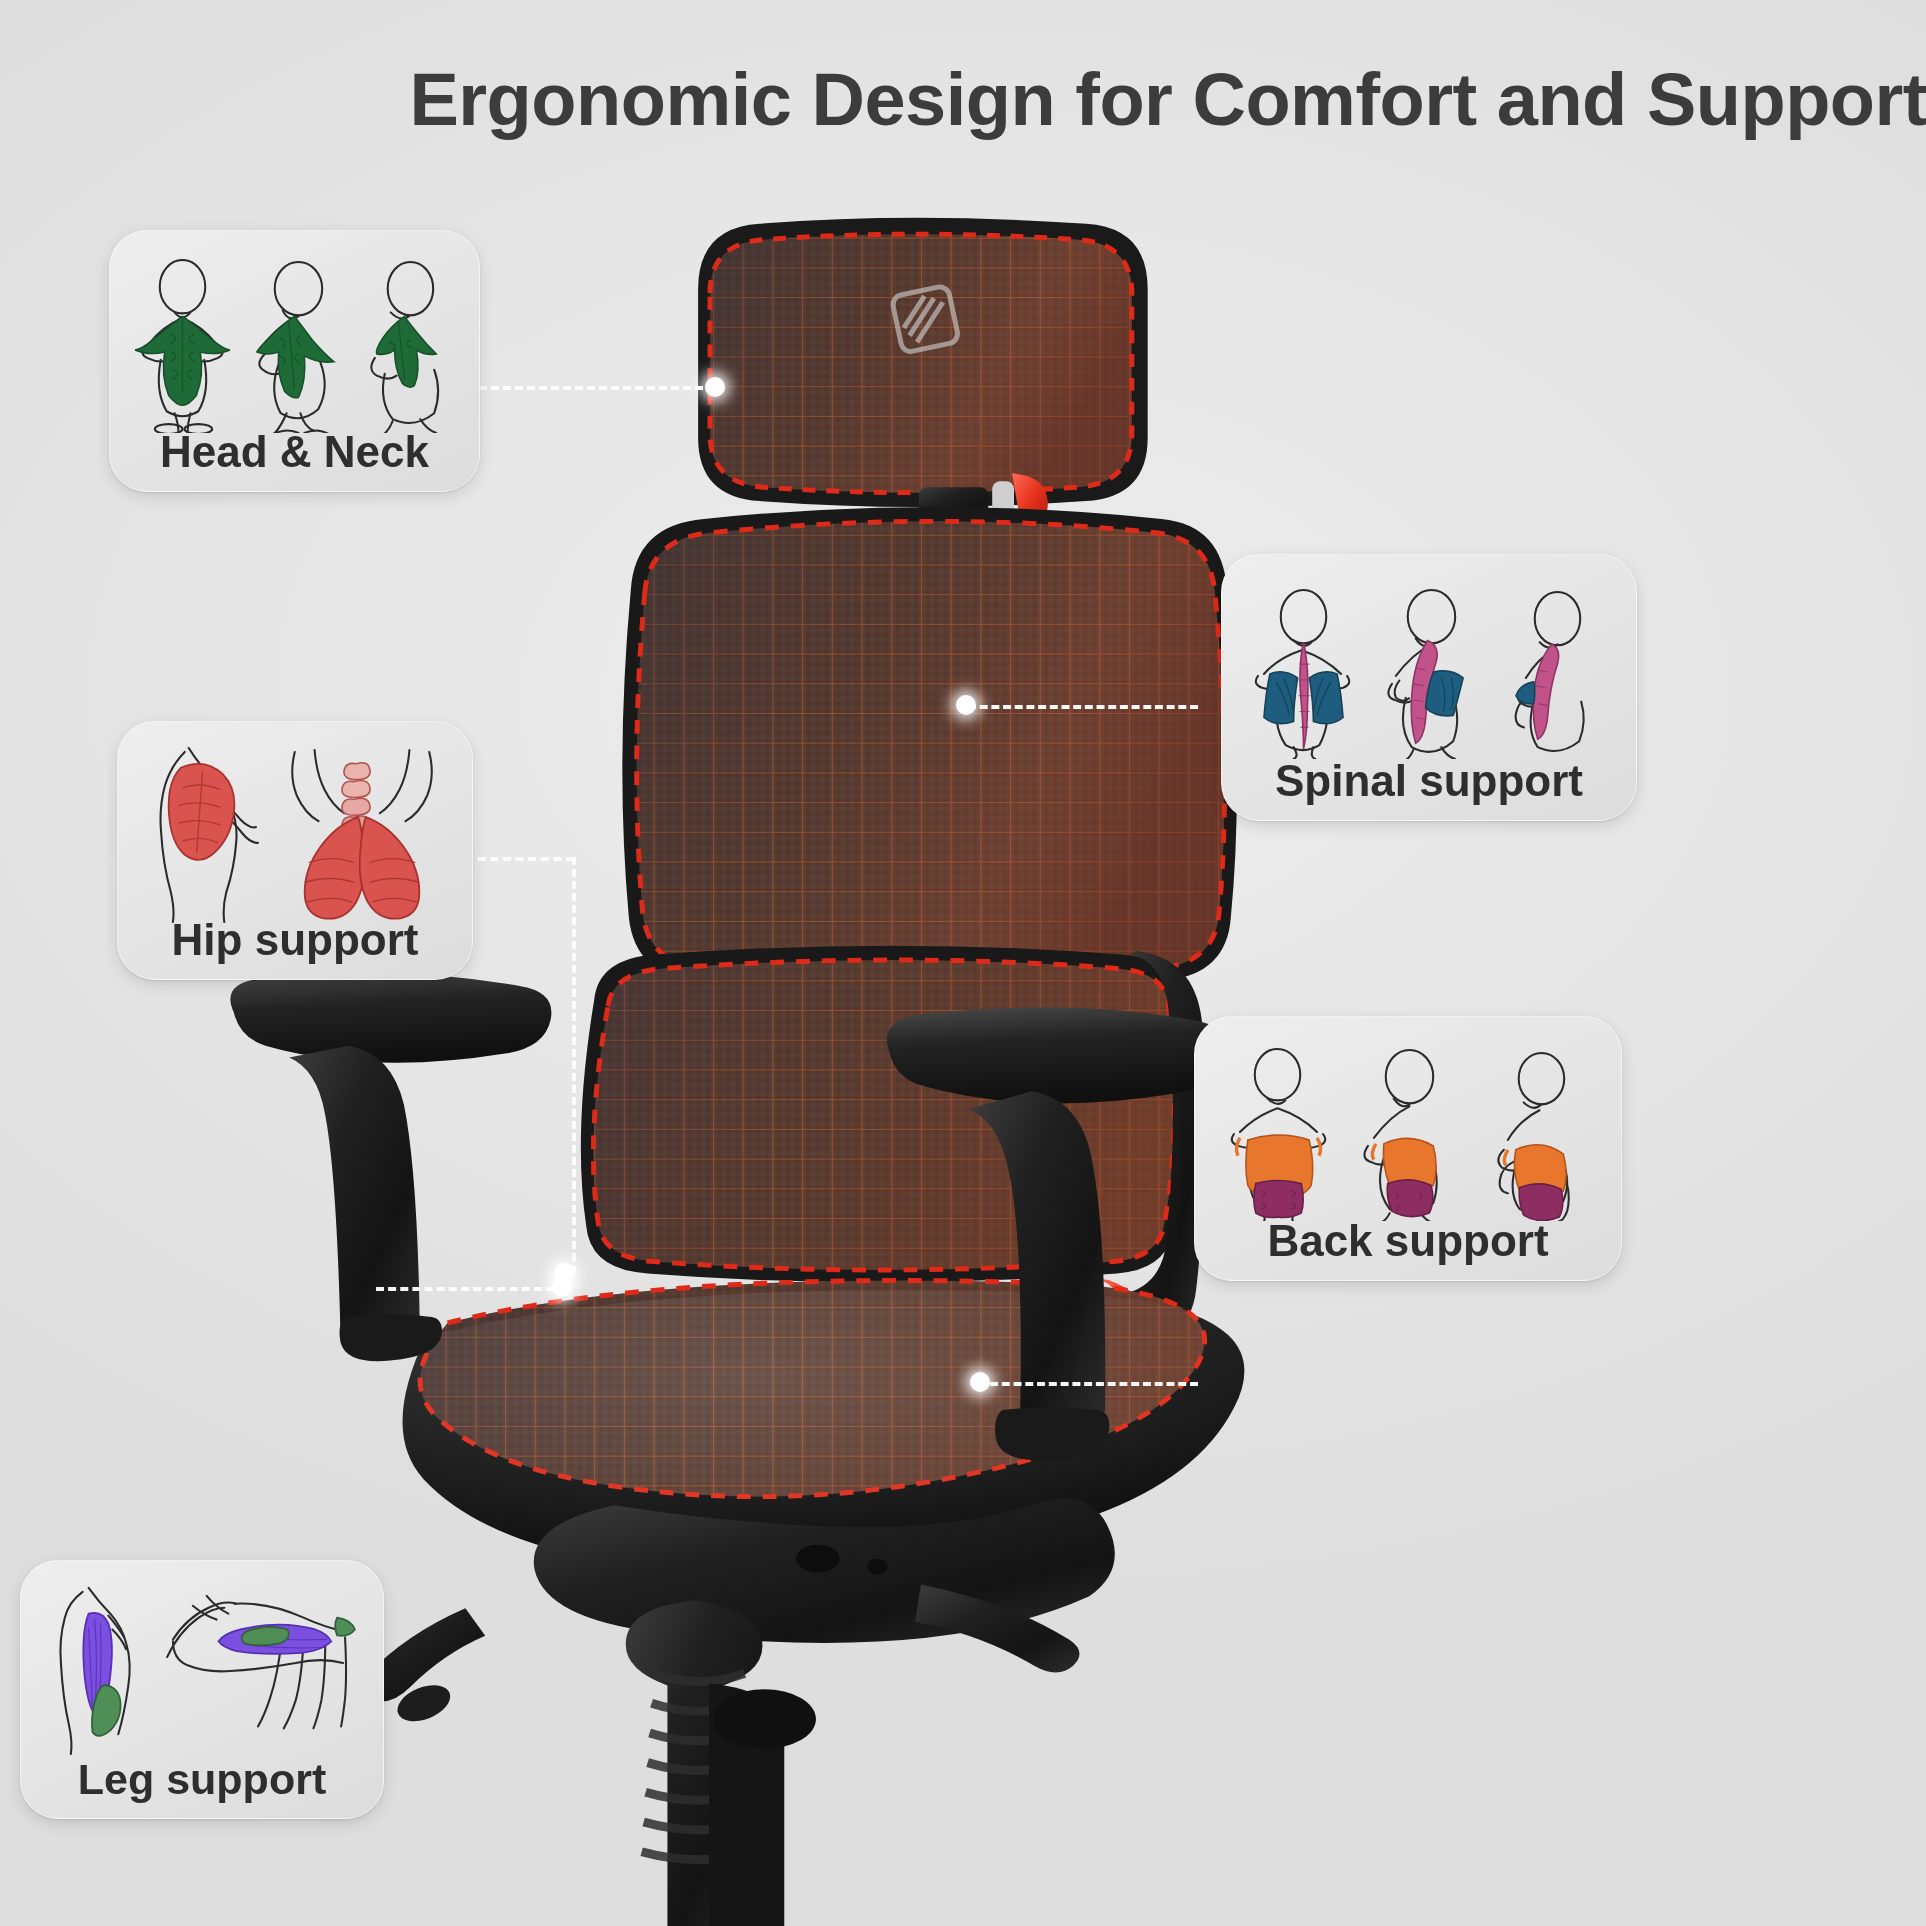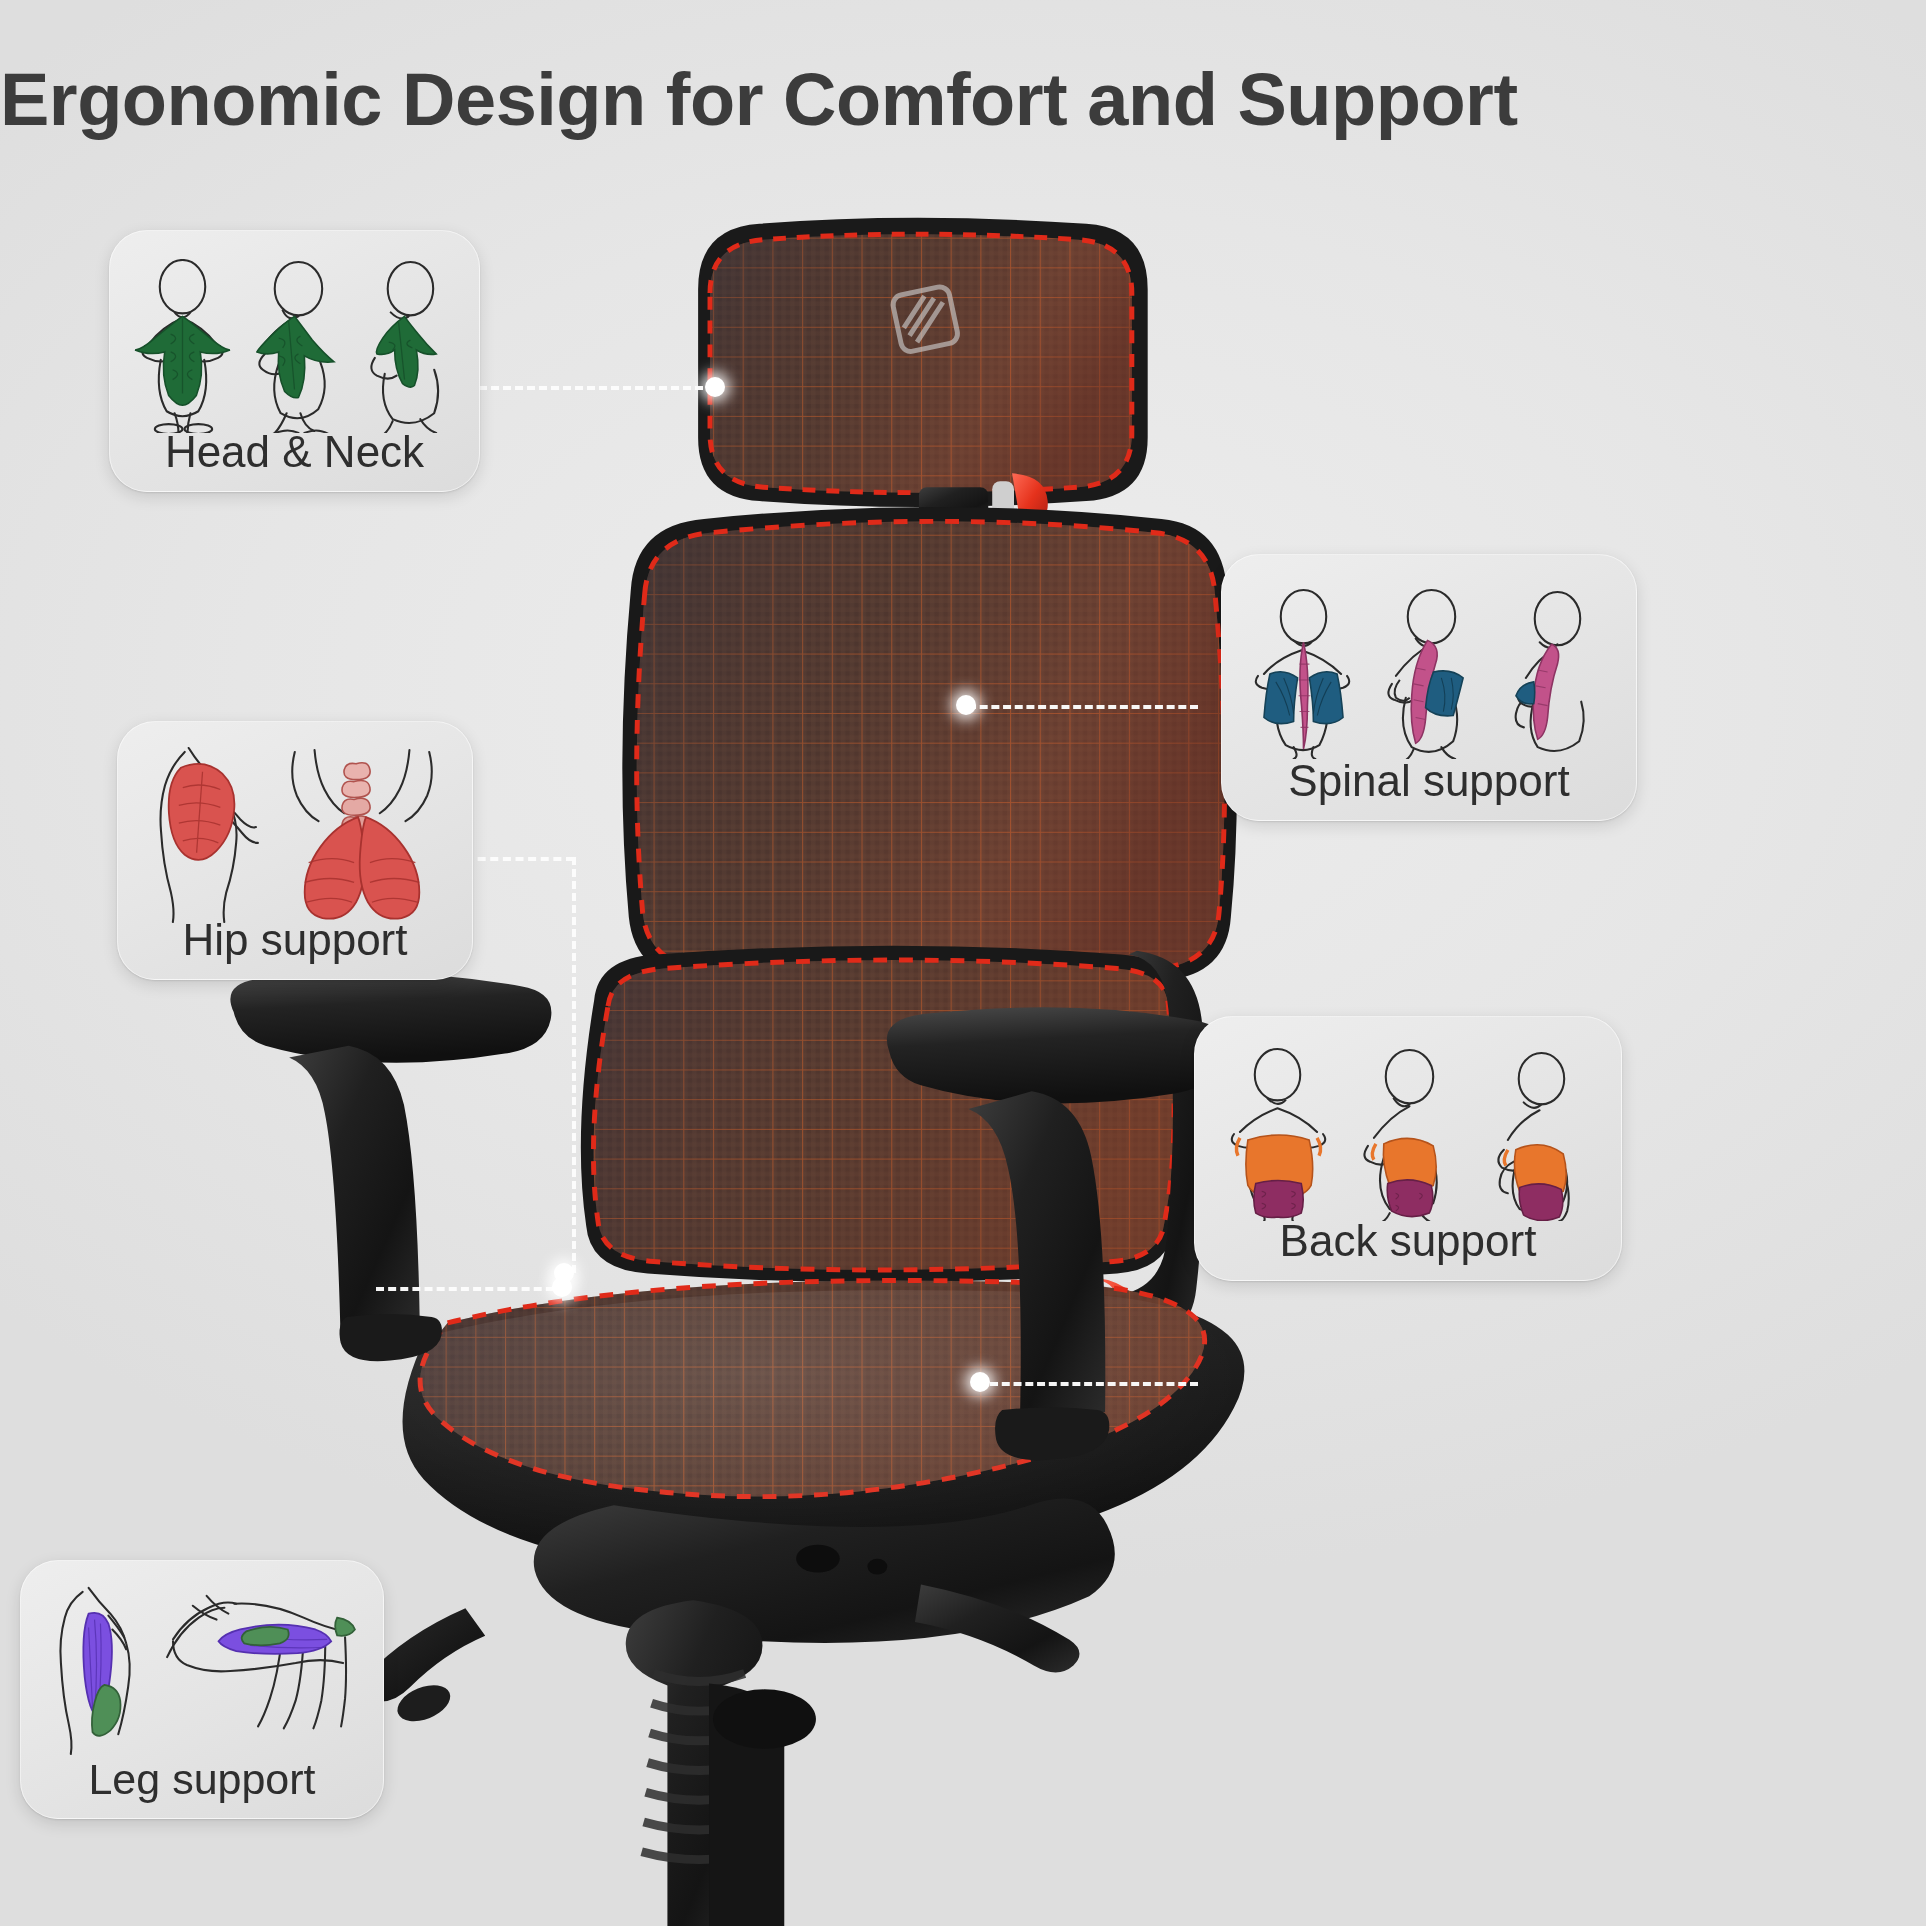--- a/index.html
+++ b/index.html
@@ -13,35 +13,36 @@
     position:relative;width:1927px;height:1927px;
     background:
       radial-gradient(ellipse 1386px 891px at 52% 36%, #ededed 0%, #e6e6e6 55%, #dedede 100%),
       linear-gradient(150deg,#ececec 0%,#e4e4e4 45%,#dcdcdc 100%);
     overflow:hidden;
   }
 
   
   #headline{
     position:absolute;left:0;top:57px;width:1927px;
-    text-align:left;
+    text-align:right;
     font-size:74px;font-weight:bold;letter-spacing:-0.5px;
     color:#3c3c3c;
     white-space:nowrap;
   }
 
   
   .card{
     position:absolute;
     border-radius:38px;
     background:linear-gradient(155deg,#eeeeee 0%,#e6e6e6 45%,#dcdcdc 100%);
     box-shadow:0 5px 16px rgba(0,0,0,.12), 0 1px 2px rgba(0,0,0,.10);
     border:1px solid rgba(255,255,255,.55);
     box-sizing:border-box;
     overflow:hidden;
+    font-weight:bold;
   }
   .card-figs{
     position:absolute;left:0;right:0;top:0;
     display:flex;align-items:flex-end;justify-content:space-around;
   }
   .card-label{
     position:absolute;left:0;right:0;bottom:14px;
     text-align:center;
     font-size:44px;color:#2e2e2e;
     white-space:nowrap;

